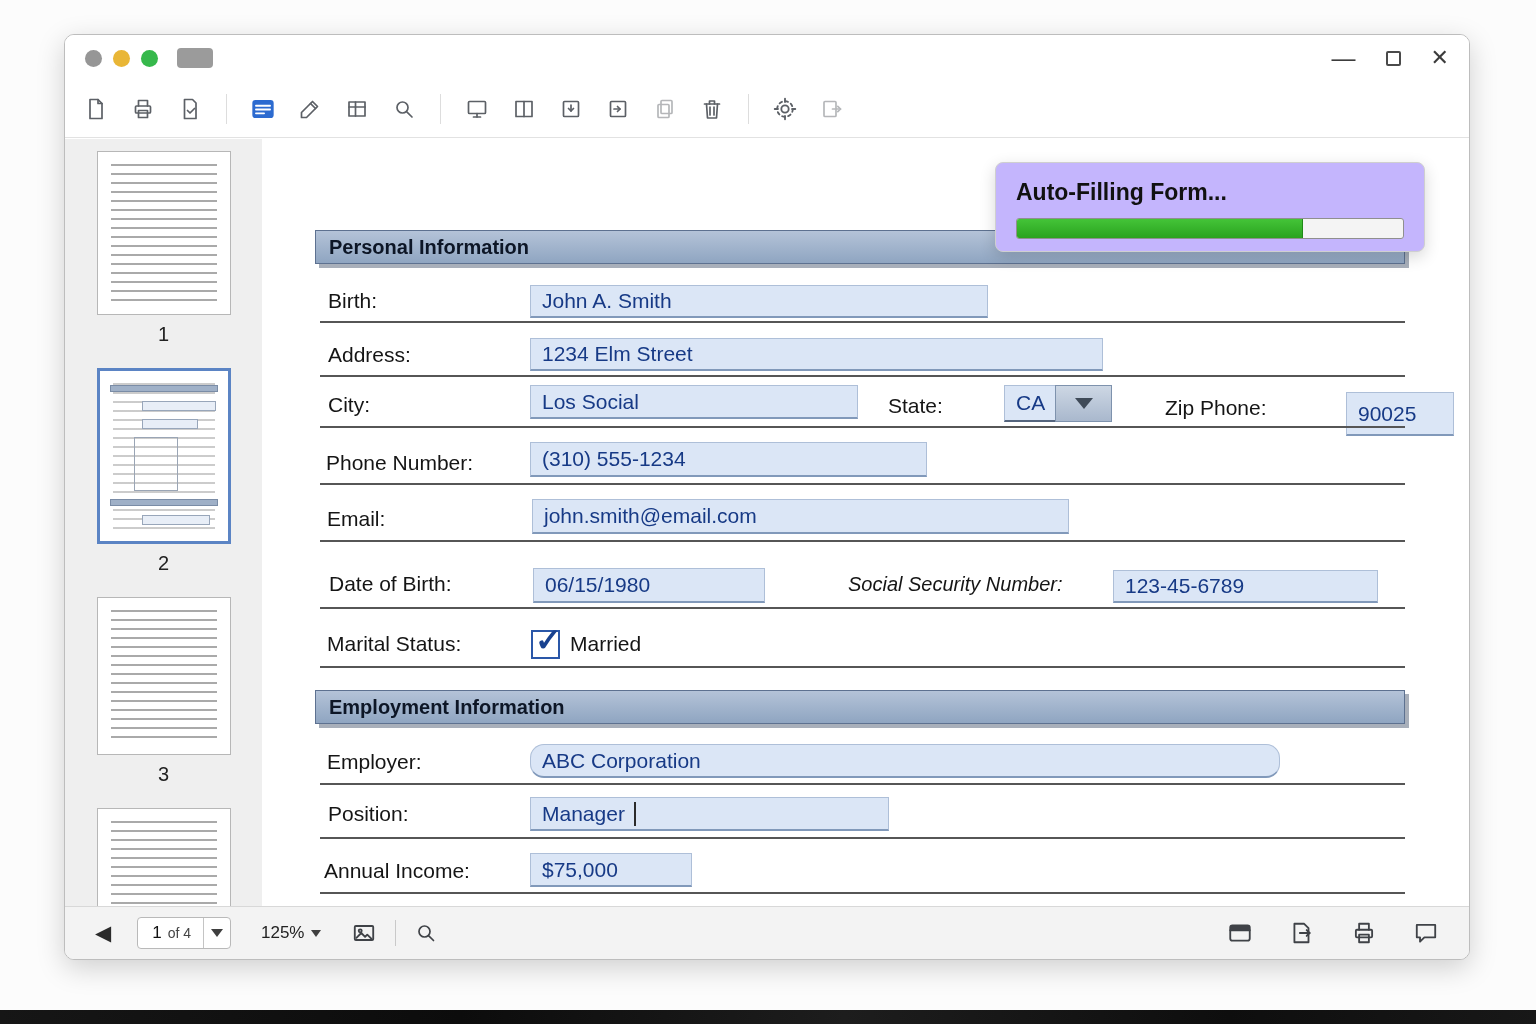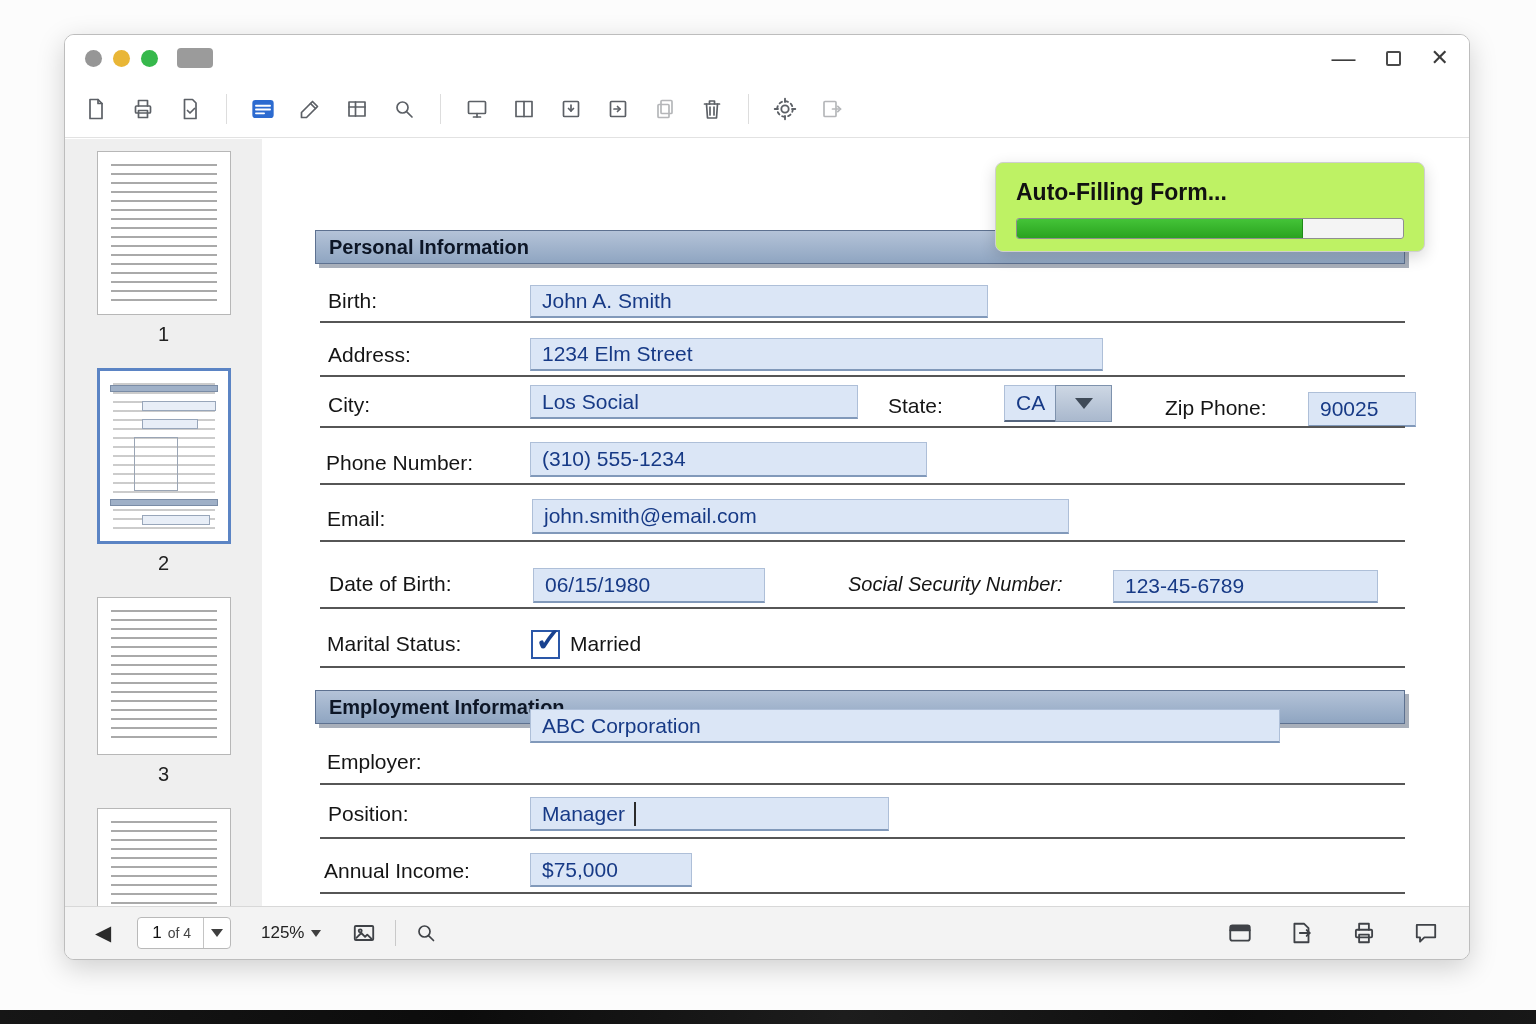--- a/index.html
+++ b/index.html
@@ -61,21 +61,21 @@
     display:flex; align-items:center; justify-content:center; }
   .ddtri { width:0; height:0; border-left:9px solid transparent; border-right:9px solid transparent; border-top:11px solid #3f4a58; }
 
   .chk { position:absolute; width:29px; height:29px; background:#fff; border:2px solid #2a57a8;
     display:flex; align-items:center; justify-content:center; overflow:visible; }
   .chk span { font-size:32px; font-weight:bold; color:#17418f; transform:translate(3px,-5px); }
 
   .cursor { display:inline-block; width:2px; height:24px; background:#2b2b2b; margin-left:9px; }
 
   
-  .popup { position:absolute; left:733px; top:23px; width:430px; height:90px; background:#bef264;
+  .popup { position:absolute; left:733px; top:23px; width:430px; height:90px; background:#c4b5fd;
     border:1px solid #cfcfcf; border-radius:8px; box-shadow:0 5px 16px rgba(0,0,0,.16); padding:16px 20px; z-index:5; }
   .popup-title { font-size:23px; font-weight:700; color:#111; }
   .ptrack { margin-top:12px; height:21px; border:1px solid #8f8f8f; border-radius:3px; background:#f4f4f4; overflow:hidden; }
   .pfill { height:100%; background:linear-gradient(#44c438,#2aa31f); border-right:1px solid #1f8a17; }
 
   
   .statusbar { position:absolute; left:0; right:0; bottom:0; height:53px; background:#f3f3f3;
     border-top:1px solid #d8d8d8; display:flex; align-items:center; padding:0 30px; }
   .back { font-size:21px; color:#2b2b2b; }
   .pagebox { margin-left:26px; height:32px; background:#fff; border:1px solid #b9b9b9; border-radius:4px; display:flex; align-items:center; }
@@ -282,21 +282,21 @@
           <span>Los Social</span>
         </div>
       <span class="lbl" style="left:626px; top:255px;">State:</span>
       <div class="field" style="left:716px; top:246px; width:77px; height:37px; border-bottom:2px solid #55657e;margin-left:26px;">
           <span>CA</span>
         </div>
       <div class="ddbtn" style="left:793px; top:246px; width:57px; height:37px;">
         <div class="ddtri"></div>
       </div>
       <span class="lbl" style="left:903px; top:257px;">Zip Phone:</span>
-      <div class="field" style="left:1046px; top:253px; width:108px; height:35px;">
+      <div class="field" style="left:1084px; top:253px; width:108px; height:44px;">
           <span>90025</span>
         </div>
       <div class="rowline" style="top:287px;"></div>
 
       <span class="lbl" style="left:64px; top:312px;">Phone Number:</span>
       <div class="field" style="left:268px; top:303px; width:397px; height:35px;">
           <span>(310) 555-1234</span>
         </div>
       <div class="rowline" style="top:344px;"></div>
 
@@ -319,21 +319,21 @@
       <span class="lbl" style="left:65px; top:493px;">Marital Status:</span>
       <div class="chk" style="left:269px; top:491px;">
         <span>✓</span>
       </div>
       <span class="lbl" style="left:308px; top:493px;">Married</span>
       <div class="rowline" style="top:527px;"></div>
 
       <div class="sec" style="top:551px;">Employment Information</div>
 
       <span class="lbl" style="left:65px; top:611px;">Employer:</span>
-      <div class="field" style="left:268px; top:570px; width:750px; height:34px;">
+      <div class="field" style="left:268px; top:605px; width:750px; height:34px;border-radius:14px;">
           <span>ABC Corporation</span>
         </div>
       <div class="rowline" style="top:644px;"></div>
 
       <span class="lbl" style="left:66px; top:663px;">Position:</span>
       <div class="field" style="left:268px; top:658px; width:359px; height:34px;">
         <span>Manager</span>
         <span class="cursor"></span>
       </div>
       <div class="rowline" style="top:698px;"></div>

